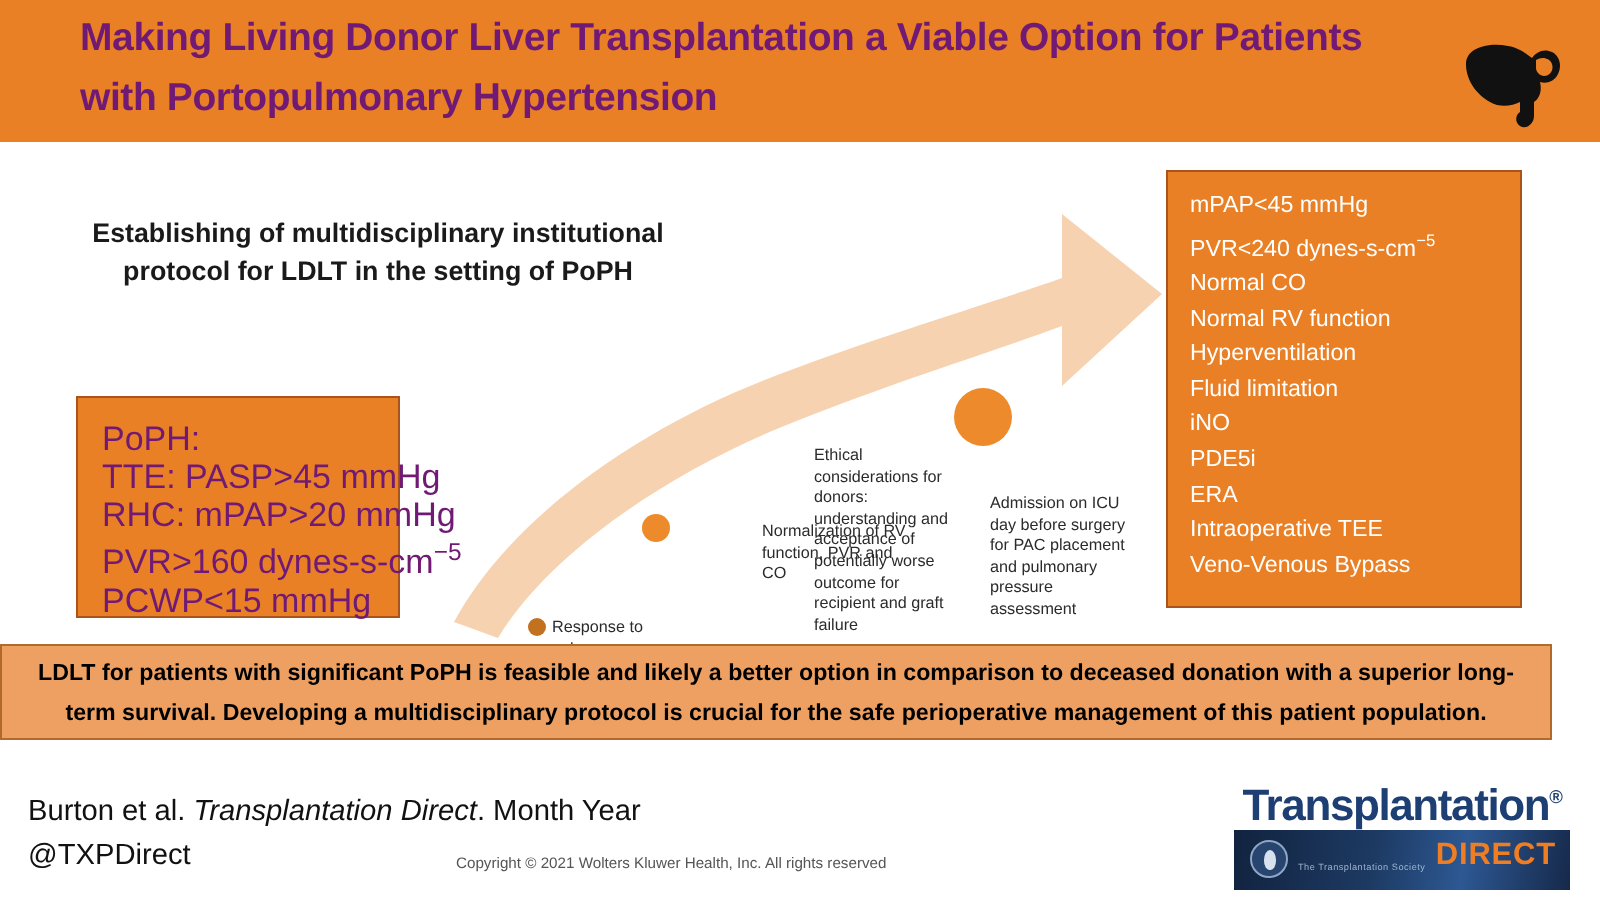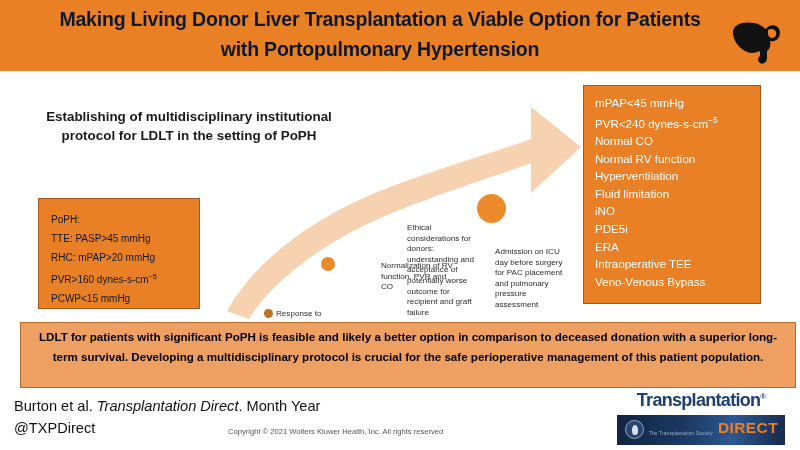--- a/index.html
+++ b/index.html
@@ -20,22 +20,21 @@
     position: absolute;
     left: 0; top: 0;
     width: 800px; height: 71px;
     background: #ea8025;
     overflow: hidden;
   }
   .header-title {
     position: absolute;
     left: 40px; top: 4px;
     width: 680px;
-    text-align: center;
-    color: #0f172a;
+    color: #701a75;
     font-size: 19.5px;
     font-weight: bold;
     line-height: 30px;
     letter-spacing: -0.2px;
   }
   .liver-logo {
     position: absolute;
     right: 14px; top: 20px;
     width: 56px; height: 46px;
   }
@@ -92,22 +91,22 @@
   .criteria-box {
     position: absolute;
     left: 38px; top: 127px;
     width: 162px; height: 111px;
     background: #ea8025;
     border: 1.6px solid #a8541a;
     box-sizing: border-box;
     padding: 11px 0 0 12px;
   }
   .criteria-line {
-    color: #0f172a;
-    font-size: 10px;
+    color: #701a75;
+    font-size: 17px;
     line-height: 19px;
     white-space: nowrap;
   }
 
   
   .outcome-box {
     position: absolute;
     left: 583px; top: 14px;
     width: 178px; height: 219px;
     background: #ea8025;
@@ -119,22 +118,22 @@
     color: #ffffff;
     font-size: 11.6px;
     line-height: 17.6px;
     white-space: nowrap;
   }
   sup { font-size: 0.72em; }
 
   
   .conclusion {
     position: absolute;
-    left: 20px; top: 322px;
-    width: 776px; height: 66px;
+    left: 0; top: 322px;
+    width: 776px; height: 48px;
     background: #eda061;
     border: 1px solid #b06a2c;
     box-sizing: border-box;
     color: #000000;
     font-size: 11.6px;
     font-weight: bold;
     line-height: 19.5px;
     text-align: center;
     padding: 4px 10px 0 10px;
   }
@@ -168,21 +167,21 @@
     left: 617px; top: 391px;
     width: 168px; height: 54px;
     background: #ffffff;
   }
   .jl-word {
     position: absolute;
     left: 0; top: -1px;
     width: 168px;
     text-align: center;
     color: #1d3f73;
-    font-size: 18px;
+    font-size: 22px;
     font-weight: bold;
     letter-spacing: -0.7px;
     white-space: nowrap;
   }
   .jl-word sup { font-size: 0.42em; vertical-align: super; }
   .jl-bar {
     position: absolute;
     left: 0; top: 24px;
     width: 168px; height: 30px;
     background: linear-gradient(100deg, #11233f 0%, #1d3a63 42%, #2d5893 68%, #16294a 100%);

